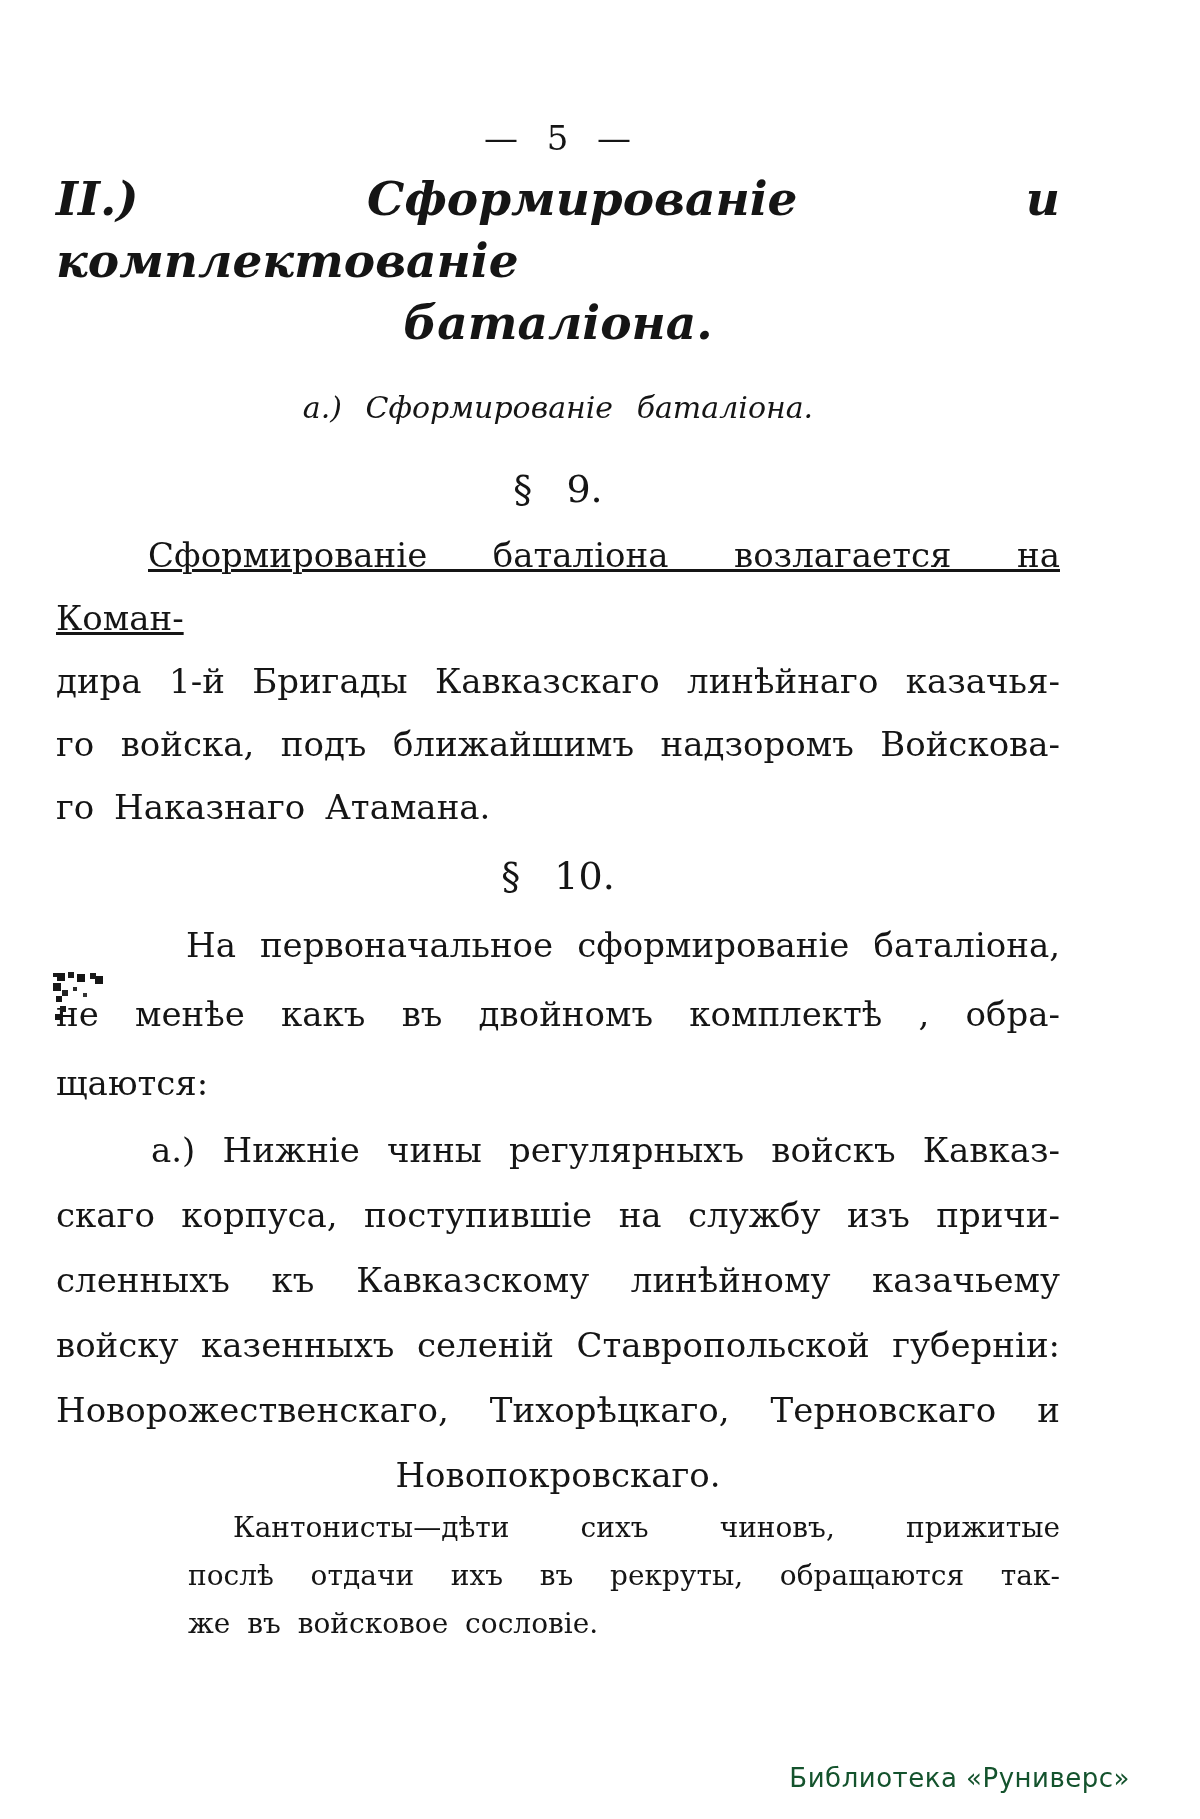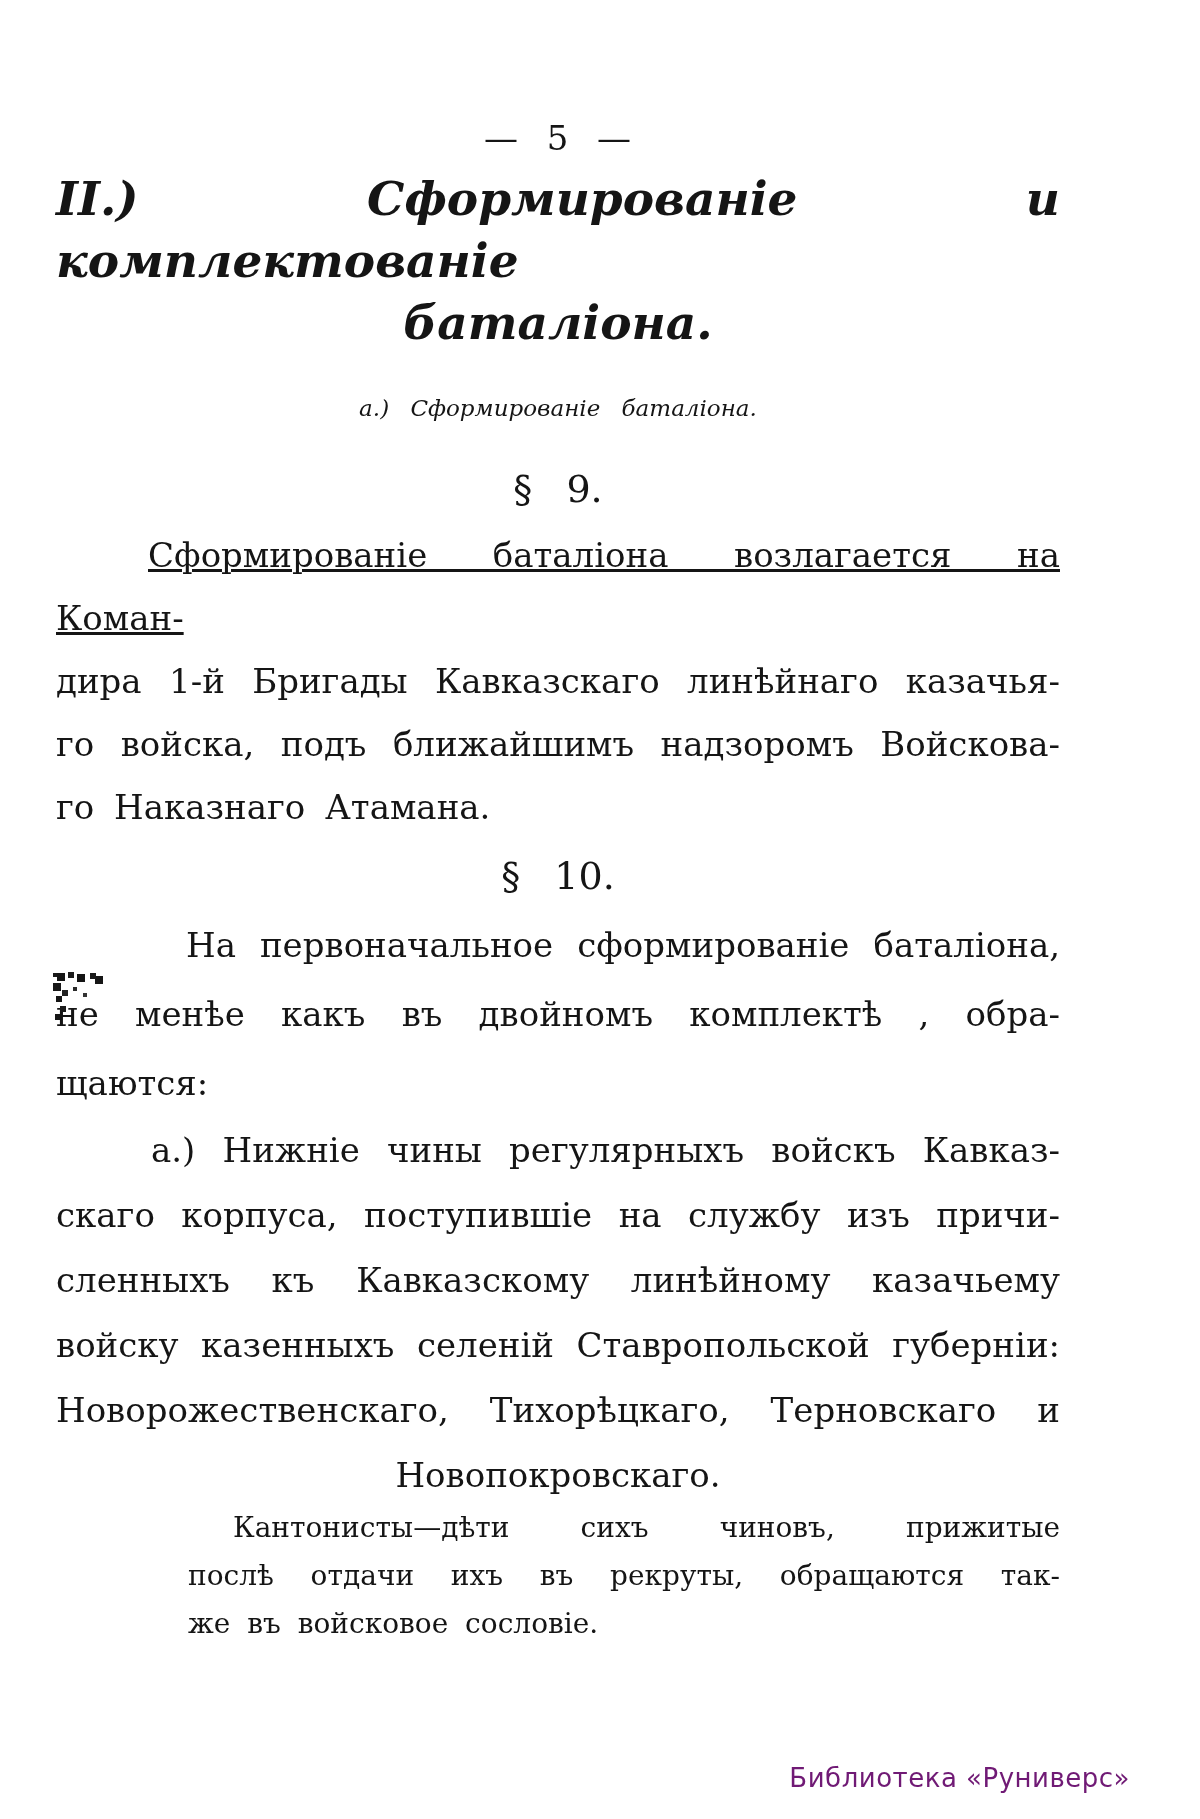--- a/index.html
+++ b/index.html
@@ -40,21 +40,21 @@
   .heading-line{
     font-size:47px;
     line-height:62px;
     font-weight:bold;
     font-style:italic;
     word-spacing:12px;
   }
 
   .subheading{
     margin-top:26px;
-    font-size:23px;
+    font-size:30px;
     line-height:56px;
     font-style:italic;
     word-spacing:14px;
   }
 
   .section-mark{
     font-size:38px;
     line-height:50px;
     text-align:center;
     word-spacing:22px;
@@ -105,21 +105,21 @@
       8px 34px 0 1px #1a1a1a,
       3px 42px 0 1px #161616;
   }
 
   .footer{
     position:absolute;
     right:70px;
     top:1763px;
     font-family:"DejaVu Sans", sans-serif;
     font-size:26px;
-    color:#701a75;
+    color:#14532d;
     letter-spacing:0.5px;
   }
 </style>
 </head>
 <body>
 
 <div class="page">
   <div class="content">
 
     <div class="pagenum">— 5 —</div>

